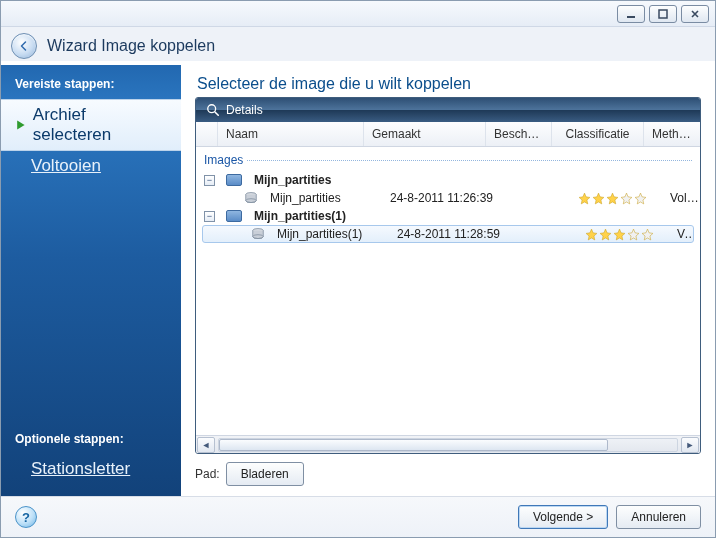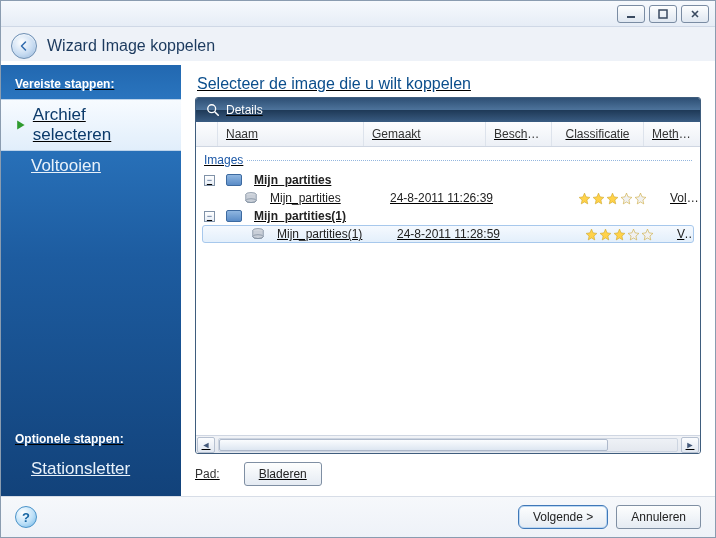--- a/index.html
+++ b/index.html
@@ -26,21 +26,21 @@
     height: 38px; display: flex; align-items: center; padding: 0 10px; gap: 10px;
   }
   .back-btn {
     width: 26px; height: 26px; border-radius: 50%;
     background: radial-gradient(circle at 40% 35%, #fff, #c8dcf2 55%, #8fb2d8);
     border: 1px solid #6e8fb3; display: flex; align-items: center; justify-content: center;
     box-shadow: inset 0 1px 2px rgba(255,255,255,0.8);
   }
   .back-btn svg { width: 12px; height: 12px; }
   .wizard-title { font-size: 16px; color: #1c3a5e; }
-  .body { flex: 1; display: flex; min-height: 0; text-decoration: underline; }
+  .body { flex: 1; display: flex; min-height: 0; }
   .sidebar {
     width: 180px;
     background: linear-gradient(to bottom, #2268b0 0%, #2c78c2 10%, #1d5ca0 45%, #12427a 100%);
     color: #fff; padding: 8px 0 12px 0; display: flex; flex-direction: column;
   }
   .sidebar-heading {
     font-weight: bold; color: #fff; padding: 4px 14px 8px 14px; font-size: 12px;
   }
   .step {
     padding: 5px 14px 5px 14px; display: flex; align-items: center; gap: 6px;
@@ -132,35 +132,35 @@
   }
   .hscroll .track { flex: 1; height: 14px; margin: 0 2px;
     background: linear-gradient(to bottom,#eef1f6,#e4e8ef); border: 1px solid #cdd5e1; border-radius: 2px;
     position: relative;
   }
   .hscroll .thumb {
     position: absolute; left: 0; top: 0; bottom: 0; width: 85%;
     background: linear-gradient(to bottom,#fafcfe,#dde6f1); border: 1px solid #aeb9cb; border-radius: 2px;
   }
   .path-row {
-    display: flex; align-items: center; gap: 24px; margin: 8px 0 10px 0;
+    display: flex; align-items: center; gap: 6px; margin: 8px 0 10px 0;
   }
   .path-row label { color: #333; }
   .path-row input {
     flex: 1; height: 22px; border: 1px solid #9aaabf; padding: 2px 6px;
     font-family: inherit; font-size: 12px; background: #fff;
   }
   .btn {
     height: 24px; padding: 0 14px; border: 1px solid #7f8fa3; border-radius: 3px;
     background: linear-gradient(to bottom,#fdfefe,#e5ebf3); color: #222;
     font-family: inherit; font-size: 12px; cursor: default;
     display: inline-flex; align-items: center; justify-content: center;
   }
   .btn.default {
-    border-color: #3f78b8; box-shadow: 0 0 0 1px #bcd7f2 inset; border-radius: 6px;
+    border-color: #3f78b8; box-shadow: 0 0 0 1px #bcd7f2 inset;
   }
   .footer {
     border-top: 1px solid #d7dde7; padding: 8px 14px;
     display: flex; align-items: center; justify-content: space-between;
     background: linear-gradient(to bottom,#f6f8fb,#eef2f8);
   }
   .help-ico {
     width: 22px; height: 22px; border-radius: 50%;
     background: radial-gradient(circle at 35% 30%, #fff, #bde0f8 55%, #6cb4e4);
     border: 1px solid #4a93c9; display: flex; align-items: center; justify-content: center;

